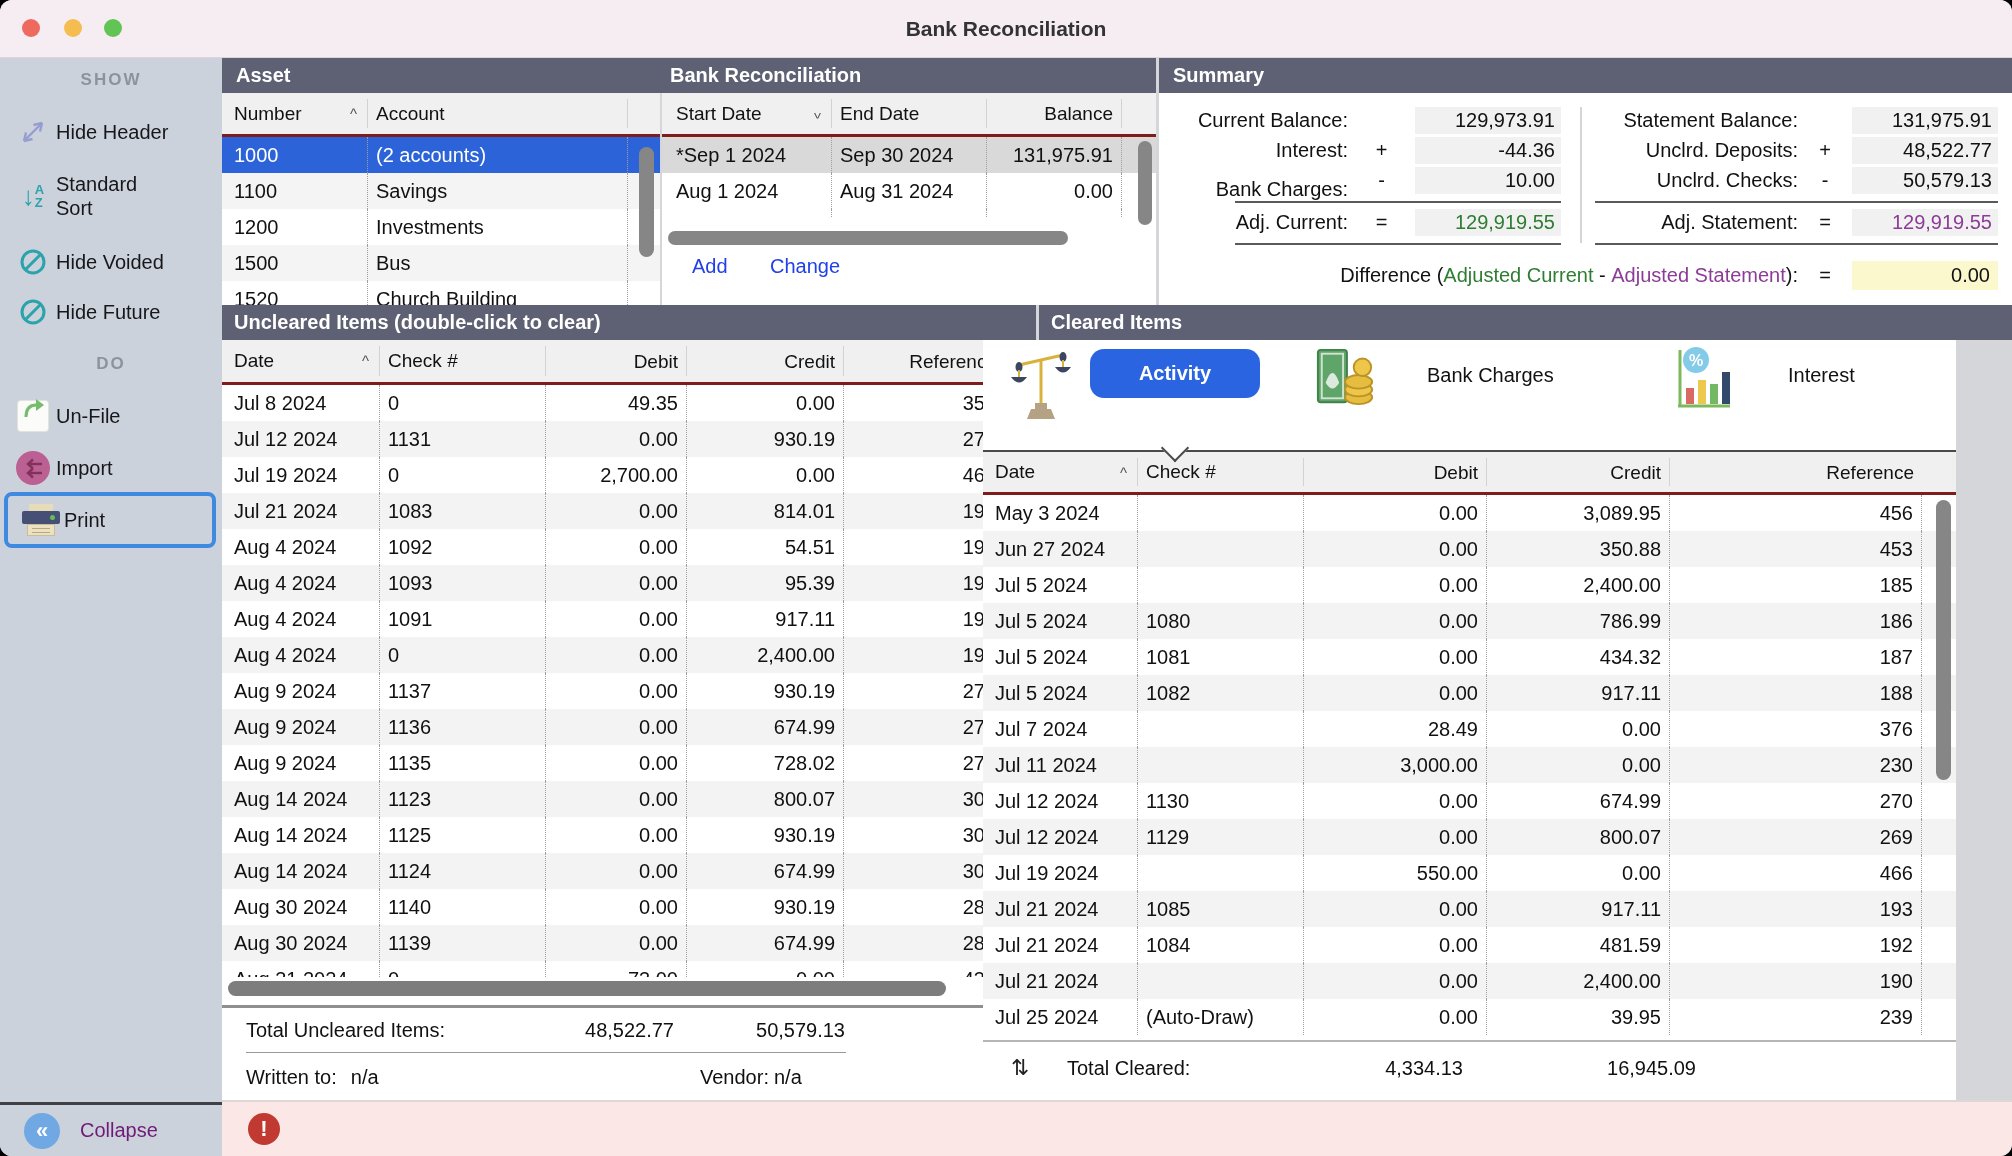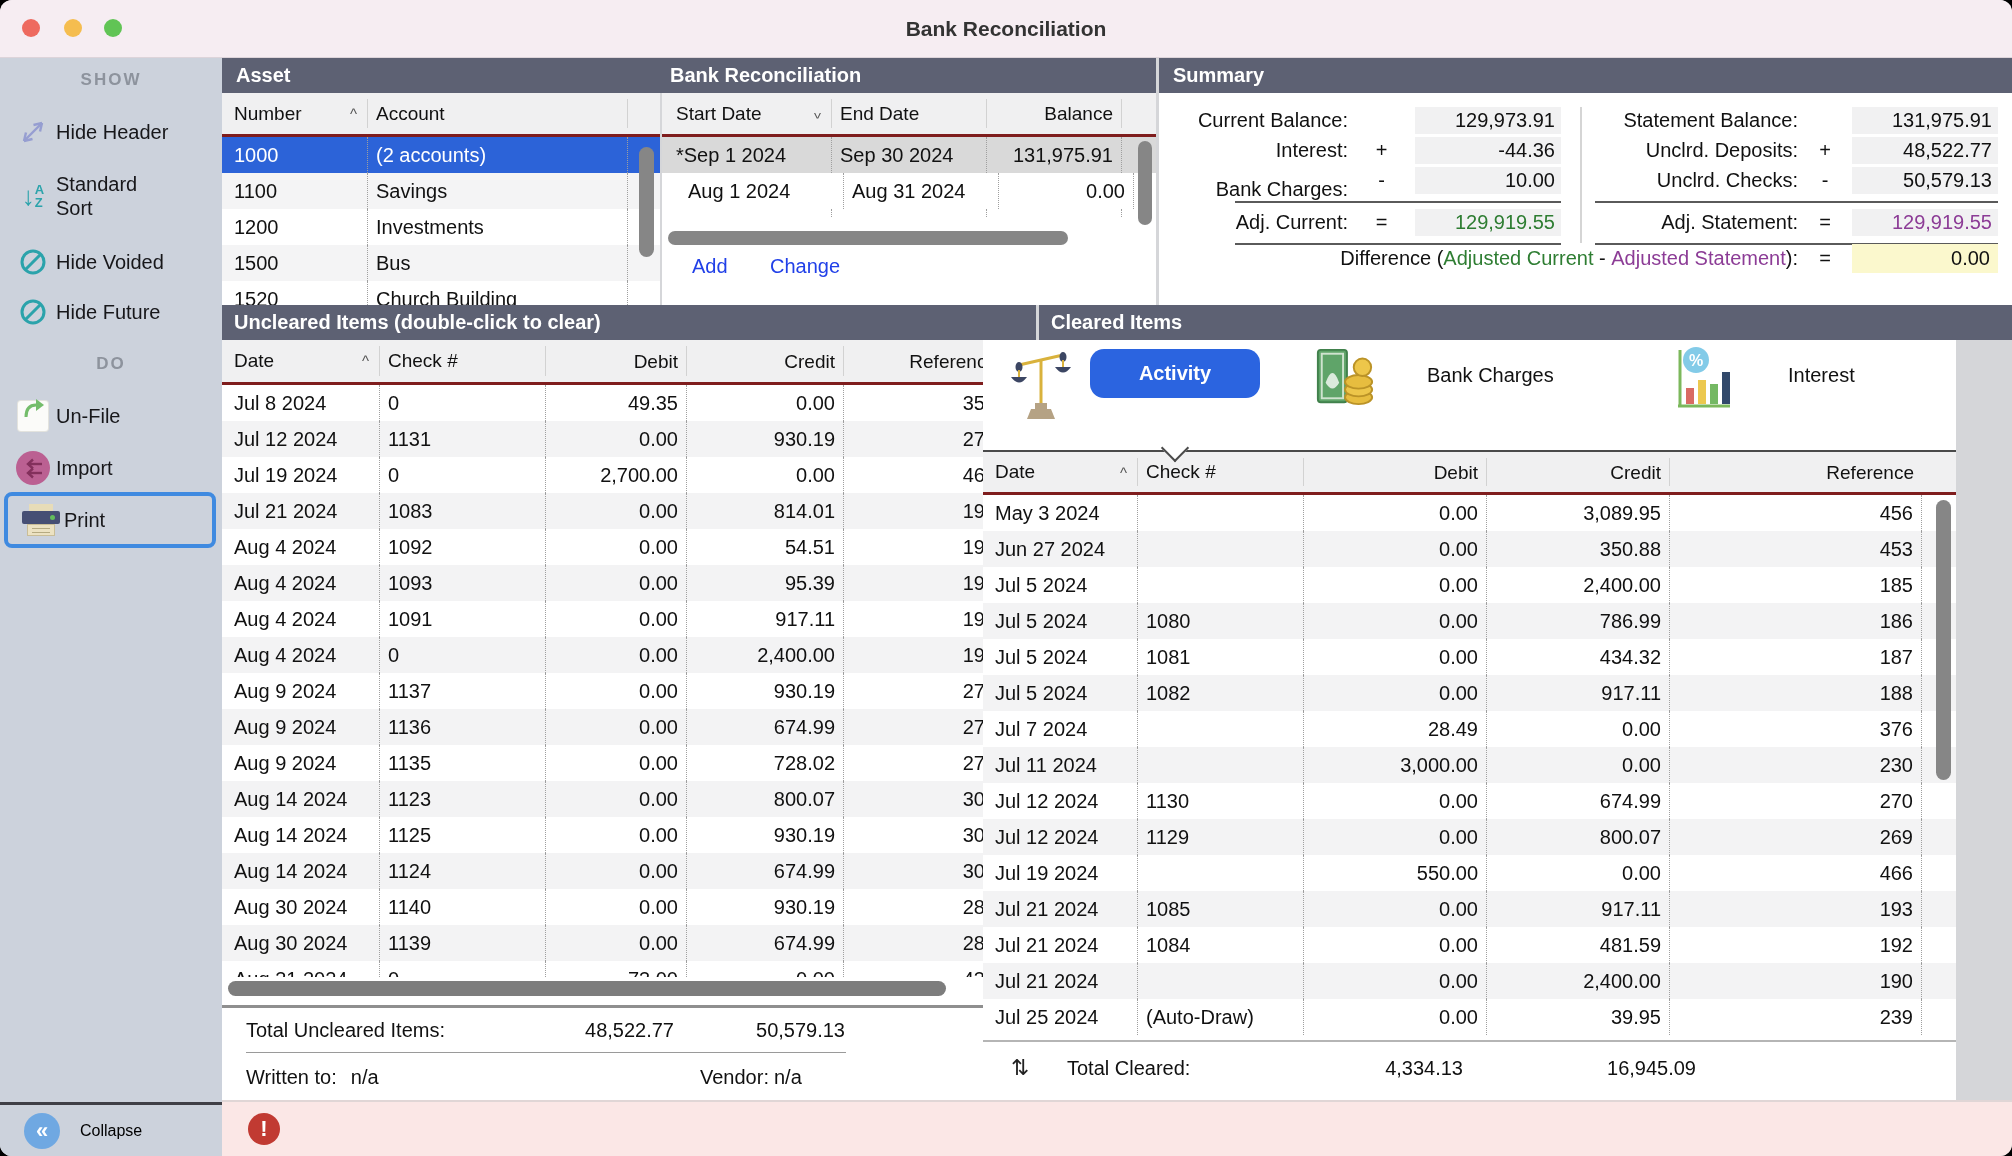--- a/index.html
+++ b/index.html
@@ -17,21 +17,21 @@
   .sidebar{position:absolute;left:0;top:58px;width:222px;height:1098px;background:#ccd2dc;}
   .sec-label{position:absolute;width:100%;text-align:center;font-weight:bold;color:#8d939d;font-size:17px;letter-spacing:2px;}
   .side-item{position:absolute;left:0;width:222px;height:48px;display:flex;align-items:center;}
   .side-icon{width:46px;min-width:46px;display:flex;justify-content:center;align-items:center;margin-left:10px;}
   .side-label{font-size:20px;color:#17171a;line-height:24px;}
   .teal{color:#2ba3ab;}
   .side-item.print-sel{left:4px;width:212px;height:56px;border:4px solid #3f8ae0;border-radius:8px;}
   .collapse-bar{position:absolute;left:0;bottom:0;width:222px;height:54px;border-top:3px solid #3f3f46;display:flex;align-items:center;background:#ccd2dc;}
   .collapse-circle{width:36px;height:36px;border-radius:50%;background:#6fa8e2;color:#fff;font-size:22px;font-weight:bold;
                    display:flex;align-items:center;justify-content:center;margin-left:24px;}
-  .collapse-label{font-size:16px;margin-left:20px;color:#000000;}
+  .collapse-label{font-size:20px;margin-left:20px;color:#701a75;}
   
   .phead{position:absolute;background:#5d6173;color:#fff;font-weight:bold;font-size:20px;display:flex;align-items:center;height:35px;}
   .panel{position:absolute;background:#fff;overflow:hidden;}
   .colhead{display:flex;background:#f0f0f1;border-bottom:3px solid #7f1d1d;font-size:19px;color:#111;align-items:center;}
   .colhead .hc{border-right:1px solid #d2d2d2;height:70%;display:flex;align-items:center;}
   .sort{font-size:15px;color:#555;margin-left:auto;margin-right:10px;}
   .sort.desc{transform:rotate(180deg);}
   .trow{display:grid;height:36px;line-height:36px;font-size:20px;}
   .trow>div{border-right:1px dotted #9f9f9f;overflow:hidden;white-space:nowrap;}
   .num{text-align:right;padding-right:8px;}
@@ -249,21 +249,21 @@
       </div>
       <div class="hc num" style="width:135px;display:block;line-height:30px;">
         <span>Balance</span>
       </div>
     </div>
     <div class="trow br-row0" style="grid-template-columns:170px 155px 135px;">
       <div style="padding-left:14px;">*Sep 1 2024</div>
       <div class="pl8">Sep 30 2024</div>
       <div class="num">131,975.91</div>
     </div>
-    <div class="trow" style="grid-template-columns:170px 155px 135px;padding-left:12px;">
+    <div class="trow" style="grid-template-columns:170px 155px 135px;">
       <div style="padding-left:14px;">Aug 1 2024</div>
       <div class="pl8">Aug 31 2024</div>
       <div class="num">0.00</div>
     </div>
     <div class="trow" style="grid-template-columns:170px 155px 135px;height:8px;">
       <div></div>
         <div></div>
         <div></div>
     </div>
     <div class="hthumb" style="left:6px;top:138px;width:400px;height:14px;"></div>
@@ -314,21 +314,21 @@
       <span class="sval" style="width:146px;">50,579.13</span>
     </div>
     <div class="sline" style="left:436px;top:108px;width:403px;"></div>
     <div class="srow" style="left:430px;top:114px;">
       <span class="slabel" style="width:209px;">Adj. Statement:</span>
       <span class="ssign" style="width:54px;">=</span>
       <span class="sval purple" style="width:146px;">129,919.55</span>
     </div>
     <div class="sline" style="left:436px;top:150px;width:403px;"></div>
 
-    <div class="diff-row" style="top:151px;left:0;width:839px;justify-content:flex-end;">
+    <div class="diff-row" style="top:168px;left:0;width:839px;justify-content:flex-end;">
       <span>Difference (</span>
         <span class="green">Adjusted Current</span>
         <span style="white-space:pre;"> - </span>
         <span class="purple">Adjusted Statement</span>
         <span>):</span>
       <span class="ssign" style="width:54px;">=</span>
       <span class="yellowbox">0.00</span>
     </div>
   </div>
 

